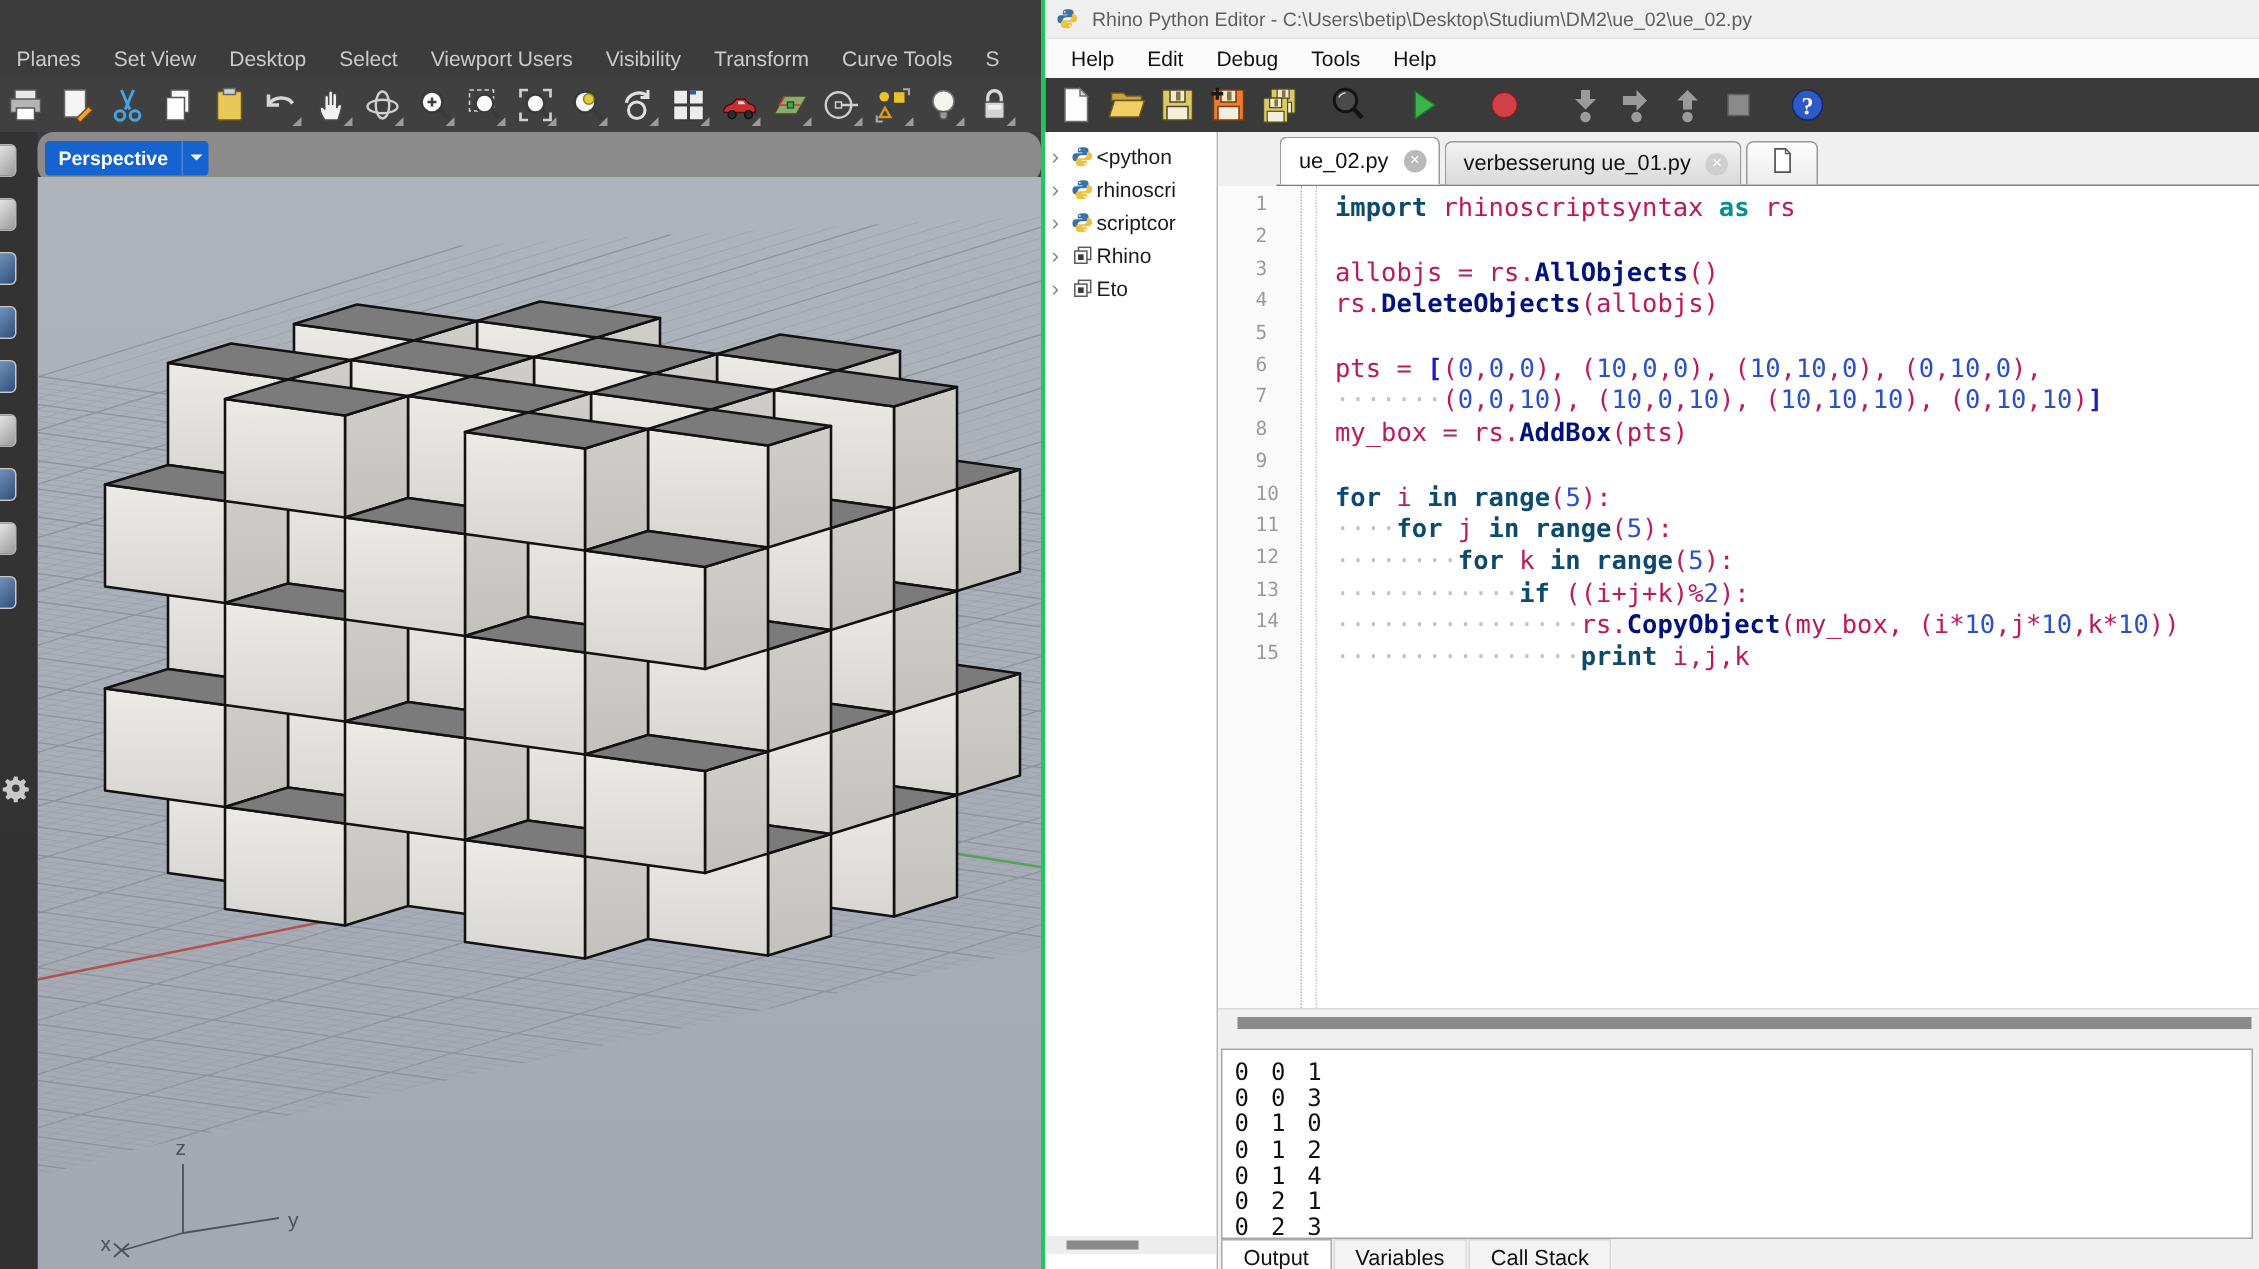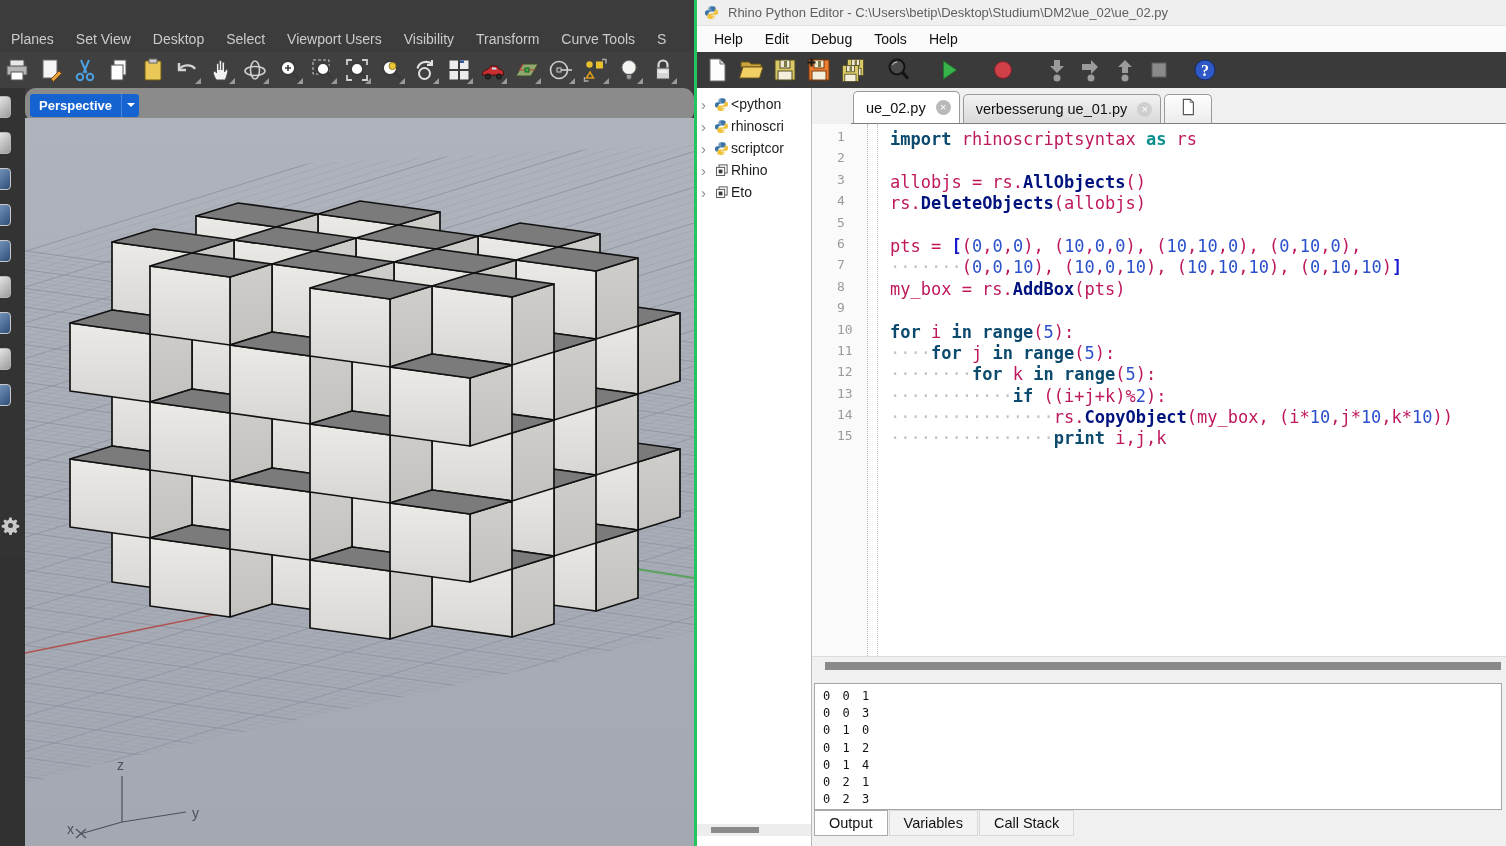--- a/index.html
+++ b/index.html
@@ -85,24 +85,24 @@
   .codetext::before{content:"";position:absolute;left:9px;top:0;bottom:0;border-left:1px dotted #c4c4c4;}
   .codeline{height:21.4px;line-height:21.4px;}
   .tk-k{color:#0c4a6e;font-weight:bold}.tk-t{color:#0a8f8f;font-weight:bold}
   .tk-f{color:#00127e;font-weight:bold}.tk-n{color:#2b50cc}
   .tk-b{color:#1a1ad0;font-weight:bold}.tk-w{color:#c2c2c2}.tk-p{color:#be185d}
 
   .hscroll{height:18px;background:#f0f0f0;border-top:1px solid #dcdcdc;position:relative;flex:0 0 auto;}
   .hthumb{position:absolute;left:13px;right:5px;top:5px;height:8px;background:#8a8a8a;}
   .outgap{height:9px;flex:0 0 auto;}
   .outbox{height:127px;background:#fff;border:1px solid #a6a6a6;margin:0 4px 0 2px;
-          padding:5px 8px;font-family:"DejaVu Sans Mono",monospace;font-size:12px;color:#111;
+          padding:5px 8px;font-family:"DejaVu Sans Mono",monospace;font-size:16px;color:#111;
           flex:0 0 auto;overflow:hidden;}
   .outbox div{height:17.2px;word-spacing:5px;}
-  .outtabs{height:36px;display:flex;align-items:flex-start;margin-left:2px;flex:0 0 auto;}
+  .outtabs{height:20px;display:flex;align-items:flex-start;margin-left:2px;flex:0 0 auto;}
   .outtab{height:26px;display:flex;align-items:center;padding:0 14px;font-size:14.5px;color:#111;
           border:1px solid #d8d8d8;background:#f3f3f3;margin-right:1px;cursor:default;}
   .outtab.active{background:#fff;border-color:#ababab;}
 </style>
 </head>
 <body>
 
 <div class="stage">
 
   <div class="rhino">

